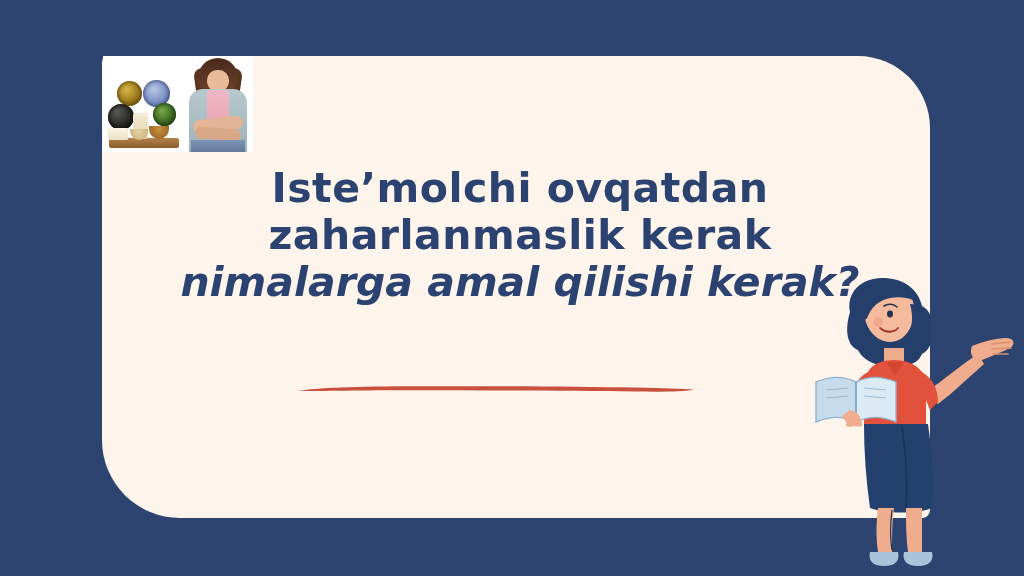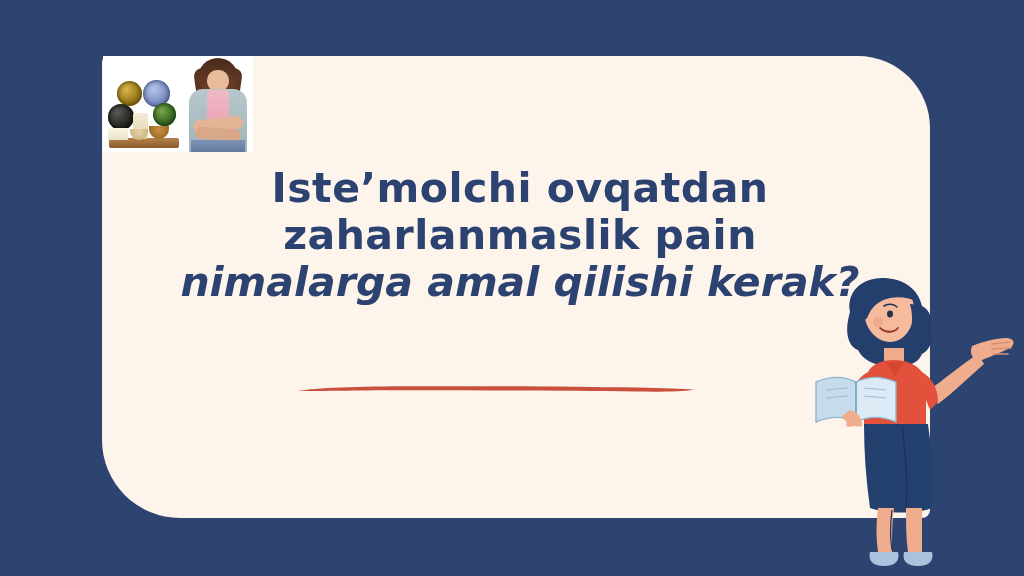--- a/index.html
+++ b/index.html
@@ -225,21 +225,21 @@
       <span class="w-pink"></span>
       <span class="w-arm"></span>
       <span class="w-arm2"></span>
       <span class="w-jeans"></span>
     </div>
     <span class="sr">woman holding her stomach in pain</span>
   </div>
 
   <div id="headline">
     <span class="hl-line hl-1">Iste’molchi ovqatdan</span>
-    <span class="hl-line hl-2">zaharlanmaslik pain</span>
+    <span class="hl-line hl-2">zaharlanmaslik kerak</span>
     <span class="hl-line hl-3">nimalarga amal qilishi kerak?</span>
   </div>
 
   <svg id="underline" viewBox="0 0 400 18" preserveAspectRatio="none">
     <path d="M2,11 C20,7.6 60,6.4 120,6.2 C200,5.9 280,6.6 340,7.6
              C368,8.1 386,8.9 398,9.8 C386,11.6 368,12.0 340,11.6
              C280,10.9 200,10.4 120,10.3 C60,10.2 20,11.4 2,11 Z" fill="#c8503c"></path>
   </svg>
 
   <svg id="woman" viewBox="0 0 218 300">

